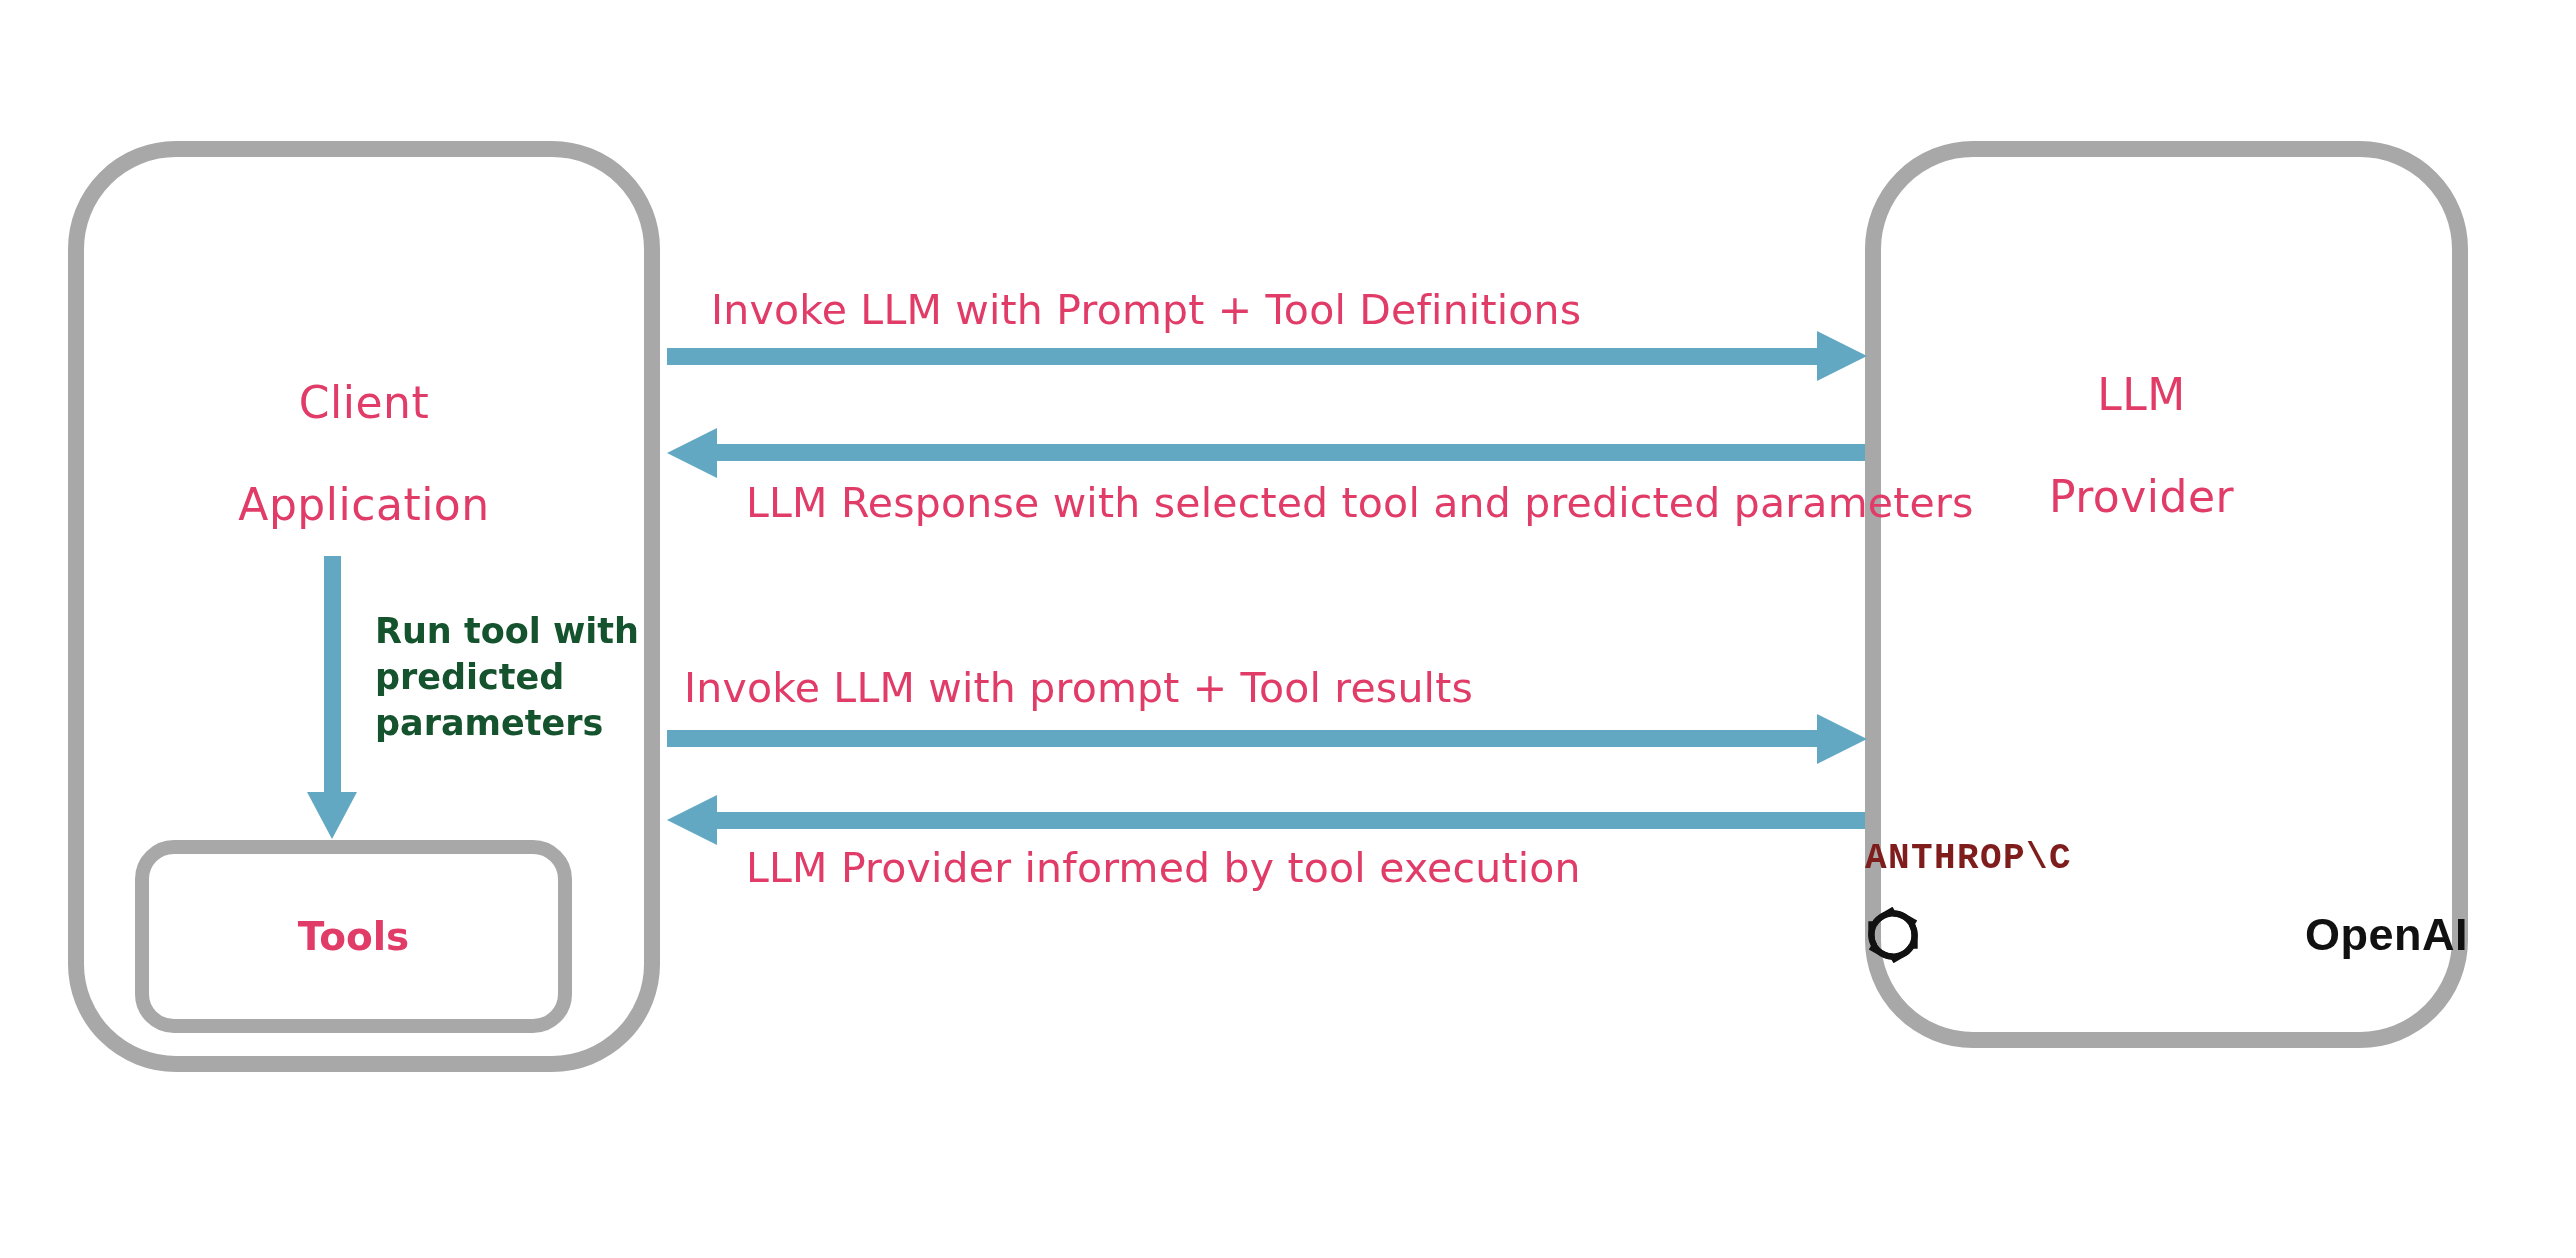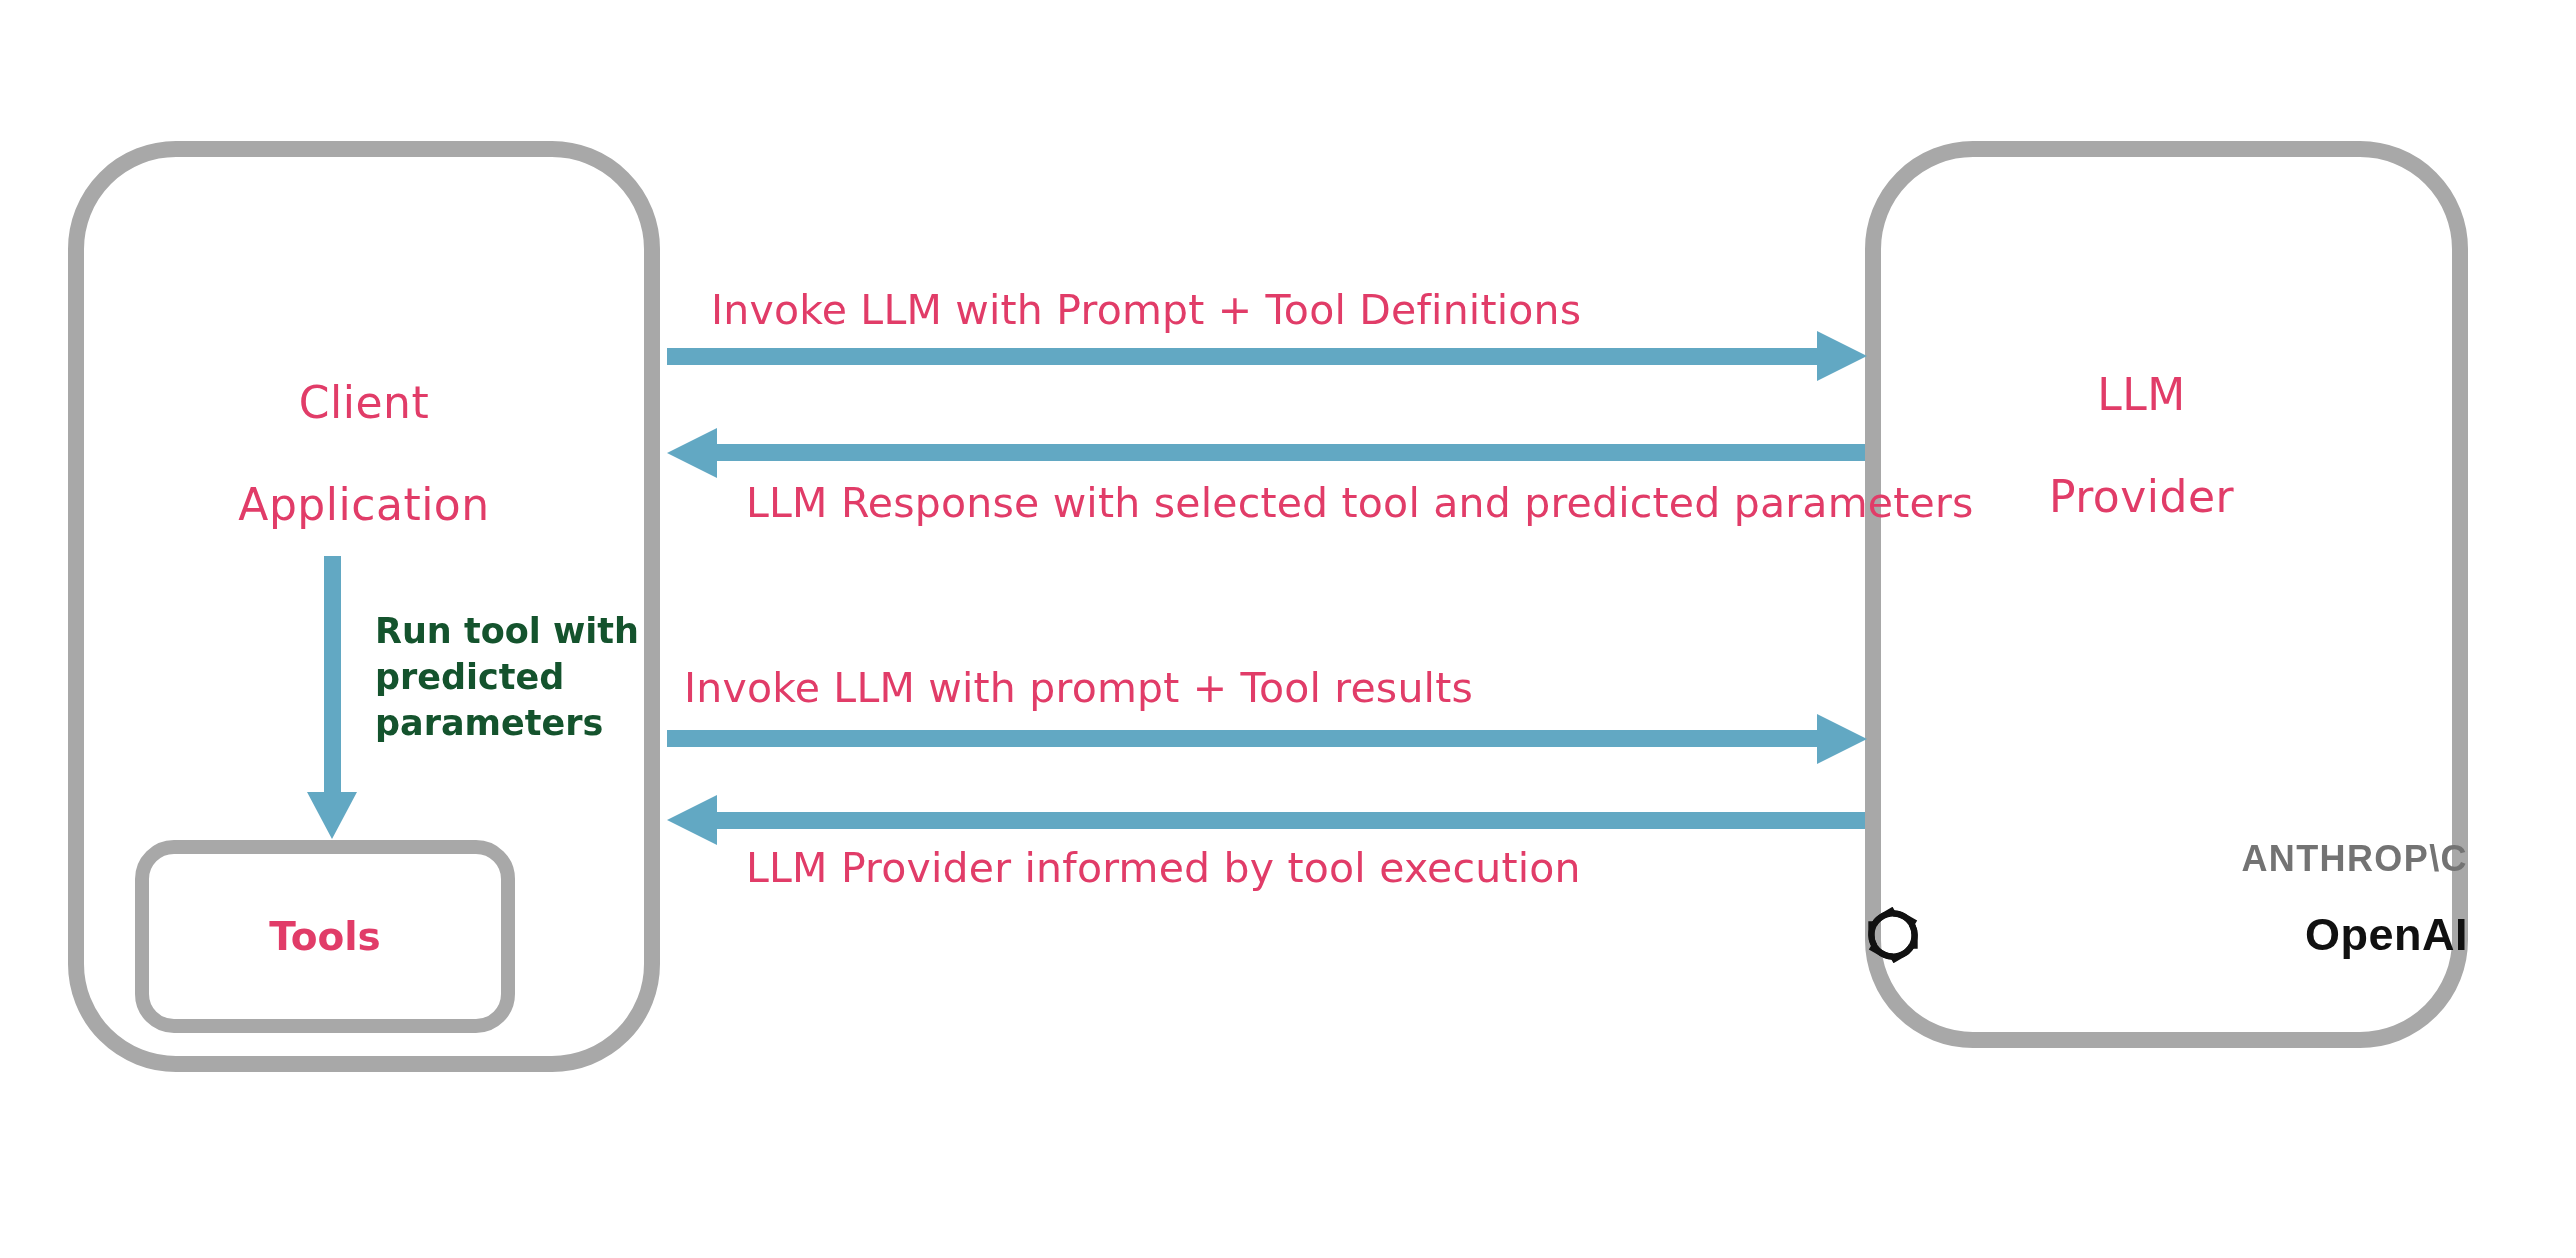--- a/index.html
+++ b/index.html
@@ -69,42 +69,42 @@
     left:375px;top:608px;
     color:#14532d;
     font-weight:bold;
     font-size:35px;
     line-height:46px;
     white-space:pre-line;
   }
   #tools-box{
     position:absolute;
     left:135px;top:840px;
-    width:380px;height:193px;
+    width:437px;height:193px;
     border:14.5px solid #a8a8a8;
     border-radius:39px;
     box-sizing:border-box;
     display:flex;align-items:center;justify-content:center;
     background:#ffffff;
   }
   #tools-label{
     color:#e13c68;
     font-weight:bold;
     font-size:39px;
   }
   #anthropic-wordmark{
     position:absolute;
     left:1865px;top:837px;width:603px;
-    text-align:right;
-    font-family:Liberation Sans, sans-serif;
+    text-align:left;
+    font-family:Liberation Mono, monospace;
     font-weight:bold;
     font-size:36px;
     line-height:43px;
     letter-spacing:1.4px;
-    color:#737373;
+    color:#7f1d1d;
   }
   #openai-logo-row{
     position:absolute;
     left:1865px;top:907px;width:603px;
     display:flex;align-items:center;justify-content:space-between;
     gap:11.6px;
   }
   #openai-wordmark{
     font-family:"Liberation Sans", sans-serif;
     font-weight:bold;

